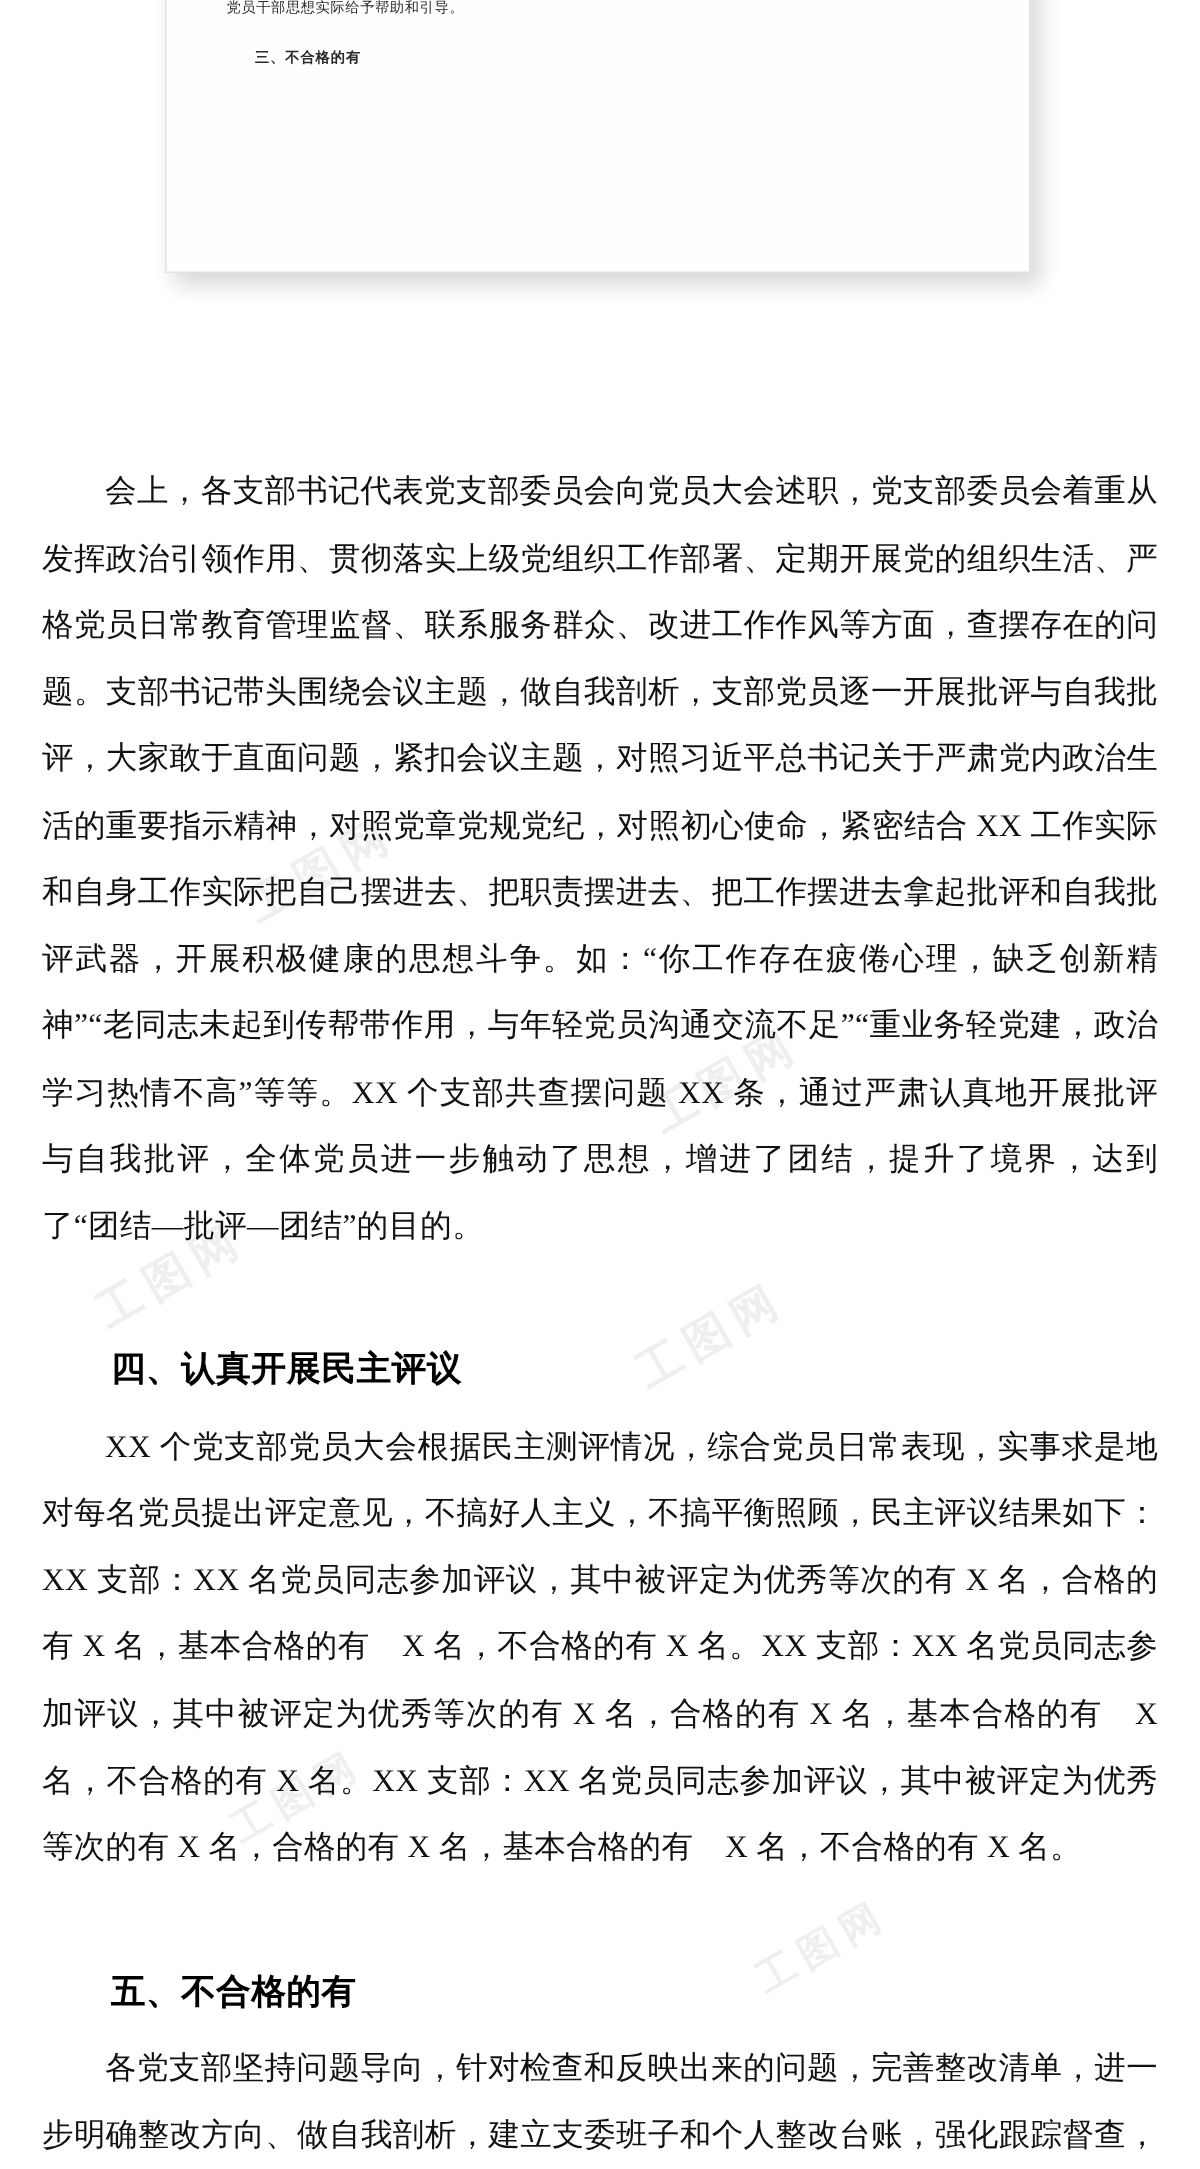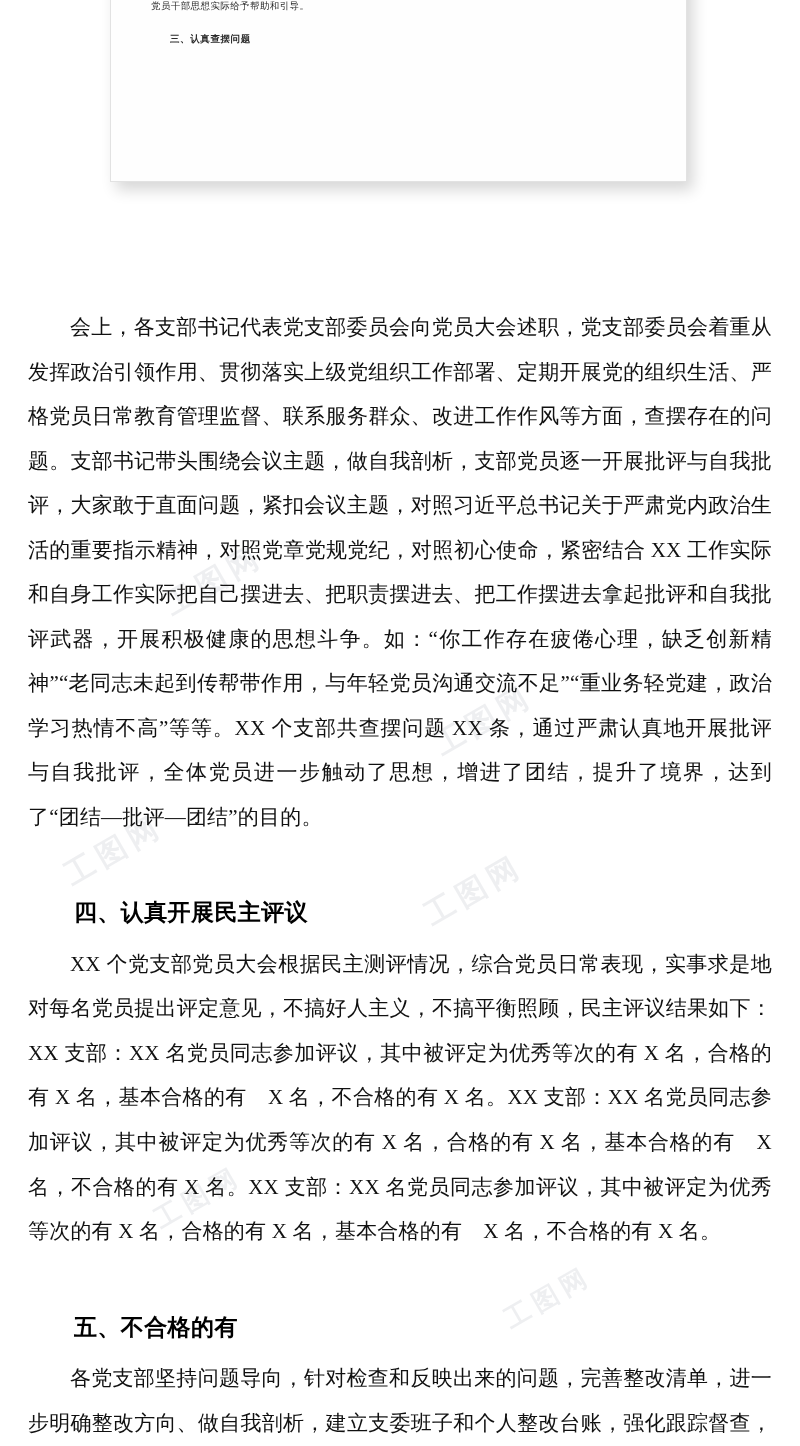--- a/index.html
+++ b/index.html
@@ -112,21 +112,21 @@
 <div class="wm wm2">工图网</div>
 <div class="wm wm3">工图网</div>
 <div class="wm wm4">工图网</div>
 <div class="wm wm5">工图网</div>
 <div class="wm wm6">工图网</div>
 
 <div class="preview-wrap">
   <div class="preview-card">
     <div class="preview-inner">
       <div class="preview-line">党员干部思想实际给予帮助和引导。</div>
-      <div class="preview-heading">三、认真查摆问题</div>
+      <div class="preview-heading">三、不合格的有</div>
     </div>
   </div>
 </div>
 
 <div class="doc">
 
   <p class="para">会上，各支部书记代表党支部委员会向党员大会述职，党支部委员会着重从发挥政治引领作用、贯彻落实上级党组织工作部署、定期开展党的组织生活、严格党员日常教育管理监督、联系服务群众、改进工作作风等方面，查摆存在的问题。支部书记带头围绕会议主题，做自我剖析，支部党员逐一开展批评与自我批评，大家敢于直面问题，紧扣会议主题，对照习近平总书记关于严肃党内政治生活的重要指示精神，对照党章党规党纪，对照初心使命，紧密结合 XX 工作实际和自身工作实际把自己摆进去、把职责摆进去、把工作摆进去拿起批评和自我批评武器，开展积极健康的思想斗争。如：“你工作存在疲倦心理，缺乏创新精神”“老同志未起到传帮带作用，与年轻党员沟通交流不足”“重业务轻党建，政治学习热情不高”等等。XX 个支部共查摆问题 XX 条，通过严肃认真地开展批评与自我批评，全体党员进一步触动了思想，增进了团结，提升了境界，达到了“团结—批评—团结”的目的。</p>
 
   <div class="gap-big"></div>
 

